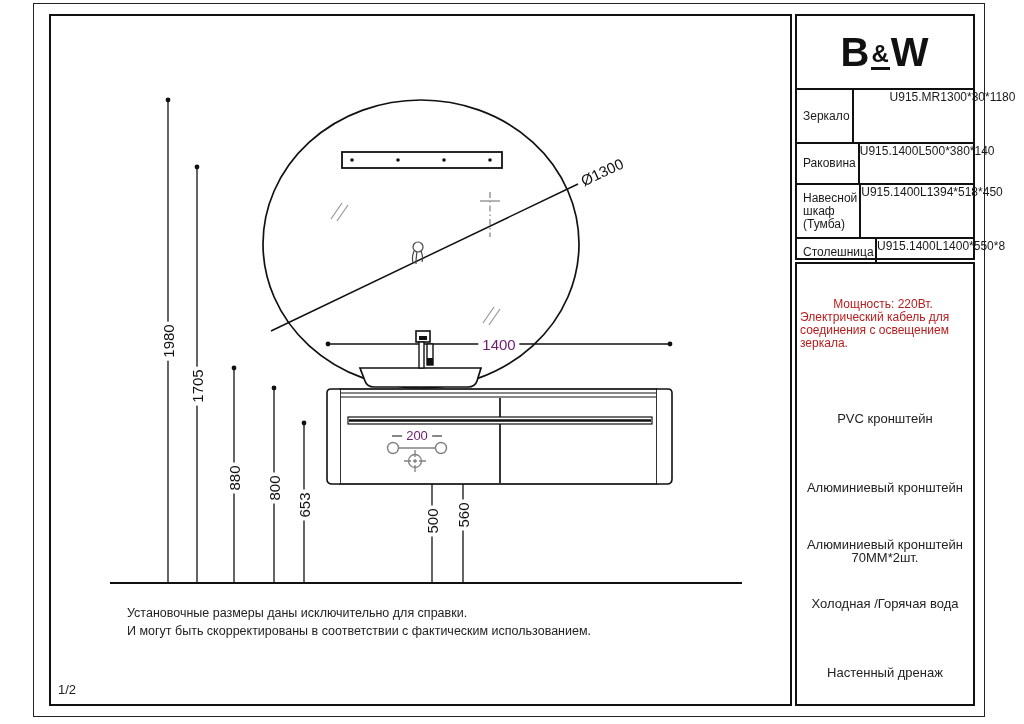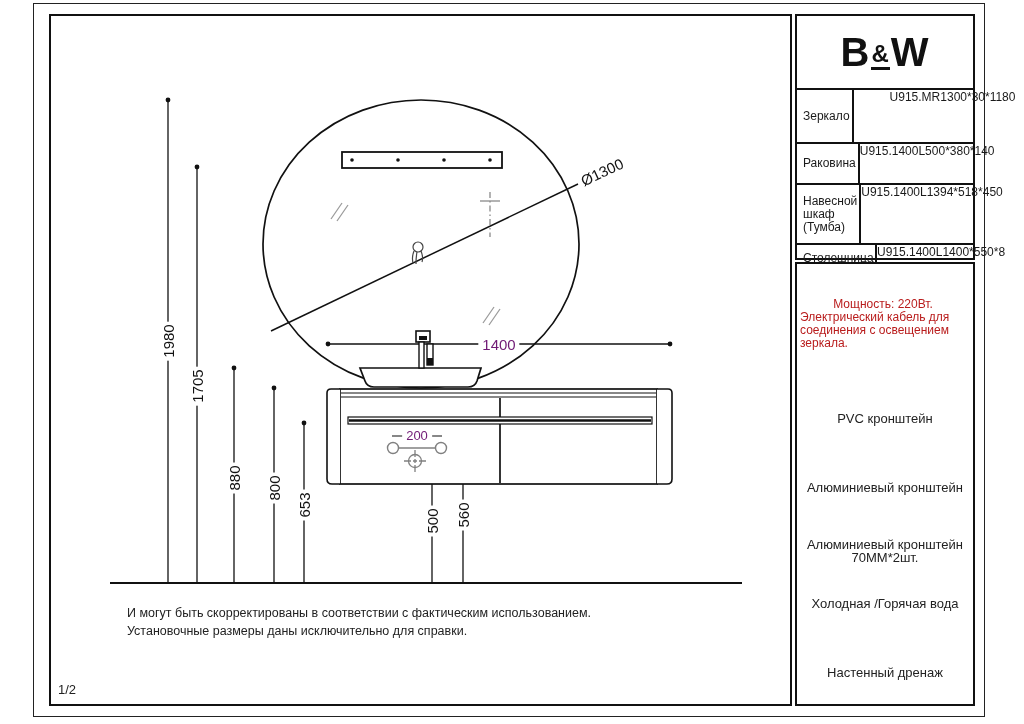--- a/index.html
+++ b/index.html
@@ -207,21 +207,21 @@
           <div>1300*30*1180</div>
         </div>
     </div>
     <div class="trow" style="height:41px;">
       <div class="tc1">Раковина</div>
       <div class="tc2">
           <div>U915.1400L</div>
           <div>500*380*140</div>
         </div>
     </div>
-    <div class="trow" style="height:60px;">
+    <div class="trow" style="height:54px;">
       <div class="tc1">Навесной шкаф (Тумба)</div>
       <div class="tc2">
           <div>U915.1400L</div>
           <div>1394*518*450</div>
         </div>
     </div>
     <div class="trow" style="height:26px;">
       <div class="tc1">Столешница</div>
       <div class="tc2">
           <div>U915.1400L</div>
@@ -236,19 +236,19 @@
     <div>Электрический кабель для соединения с освещением зеркала.</div>
   </div>
   <div class="ilabel" style="top:412px;">PVC кронштейн</div>
   <div class="ilabel" style="top:481px;">Алюминиевый кронштейн</div>
   <div class="ilabel" style="top:538px;">Алюминиевый кронштейн</div>
   <div class="ilabel" style="top:551px;">70ММ*2шт.</div>
   <div class="ilabel" style="top:597px;">Холодная /Горячая вода</div>
   <div class="ilabel" style="top:666px;">Настенный дренаж</div>
 
   <div class="footnote">
+    <div>Установочные размеры даны исключительно для справки.</div>
     <div>И могут быть скорректированы в соответствии с фактическим использованием.</div>
-    <div>Установочные размеры даны исключительно для справки.</div>
   </div>
 
   <div class="page-num">1/2</div>
 
 </div>
 
 </body></html>

